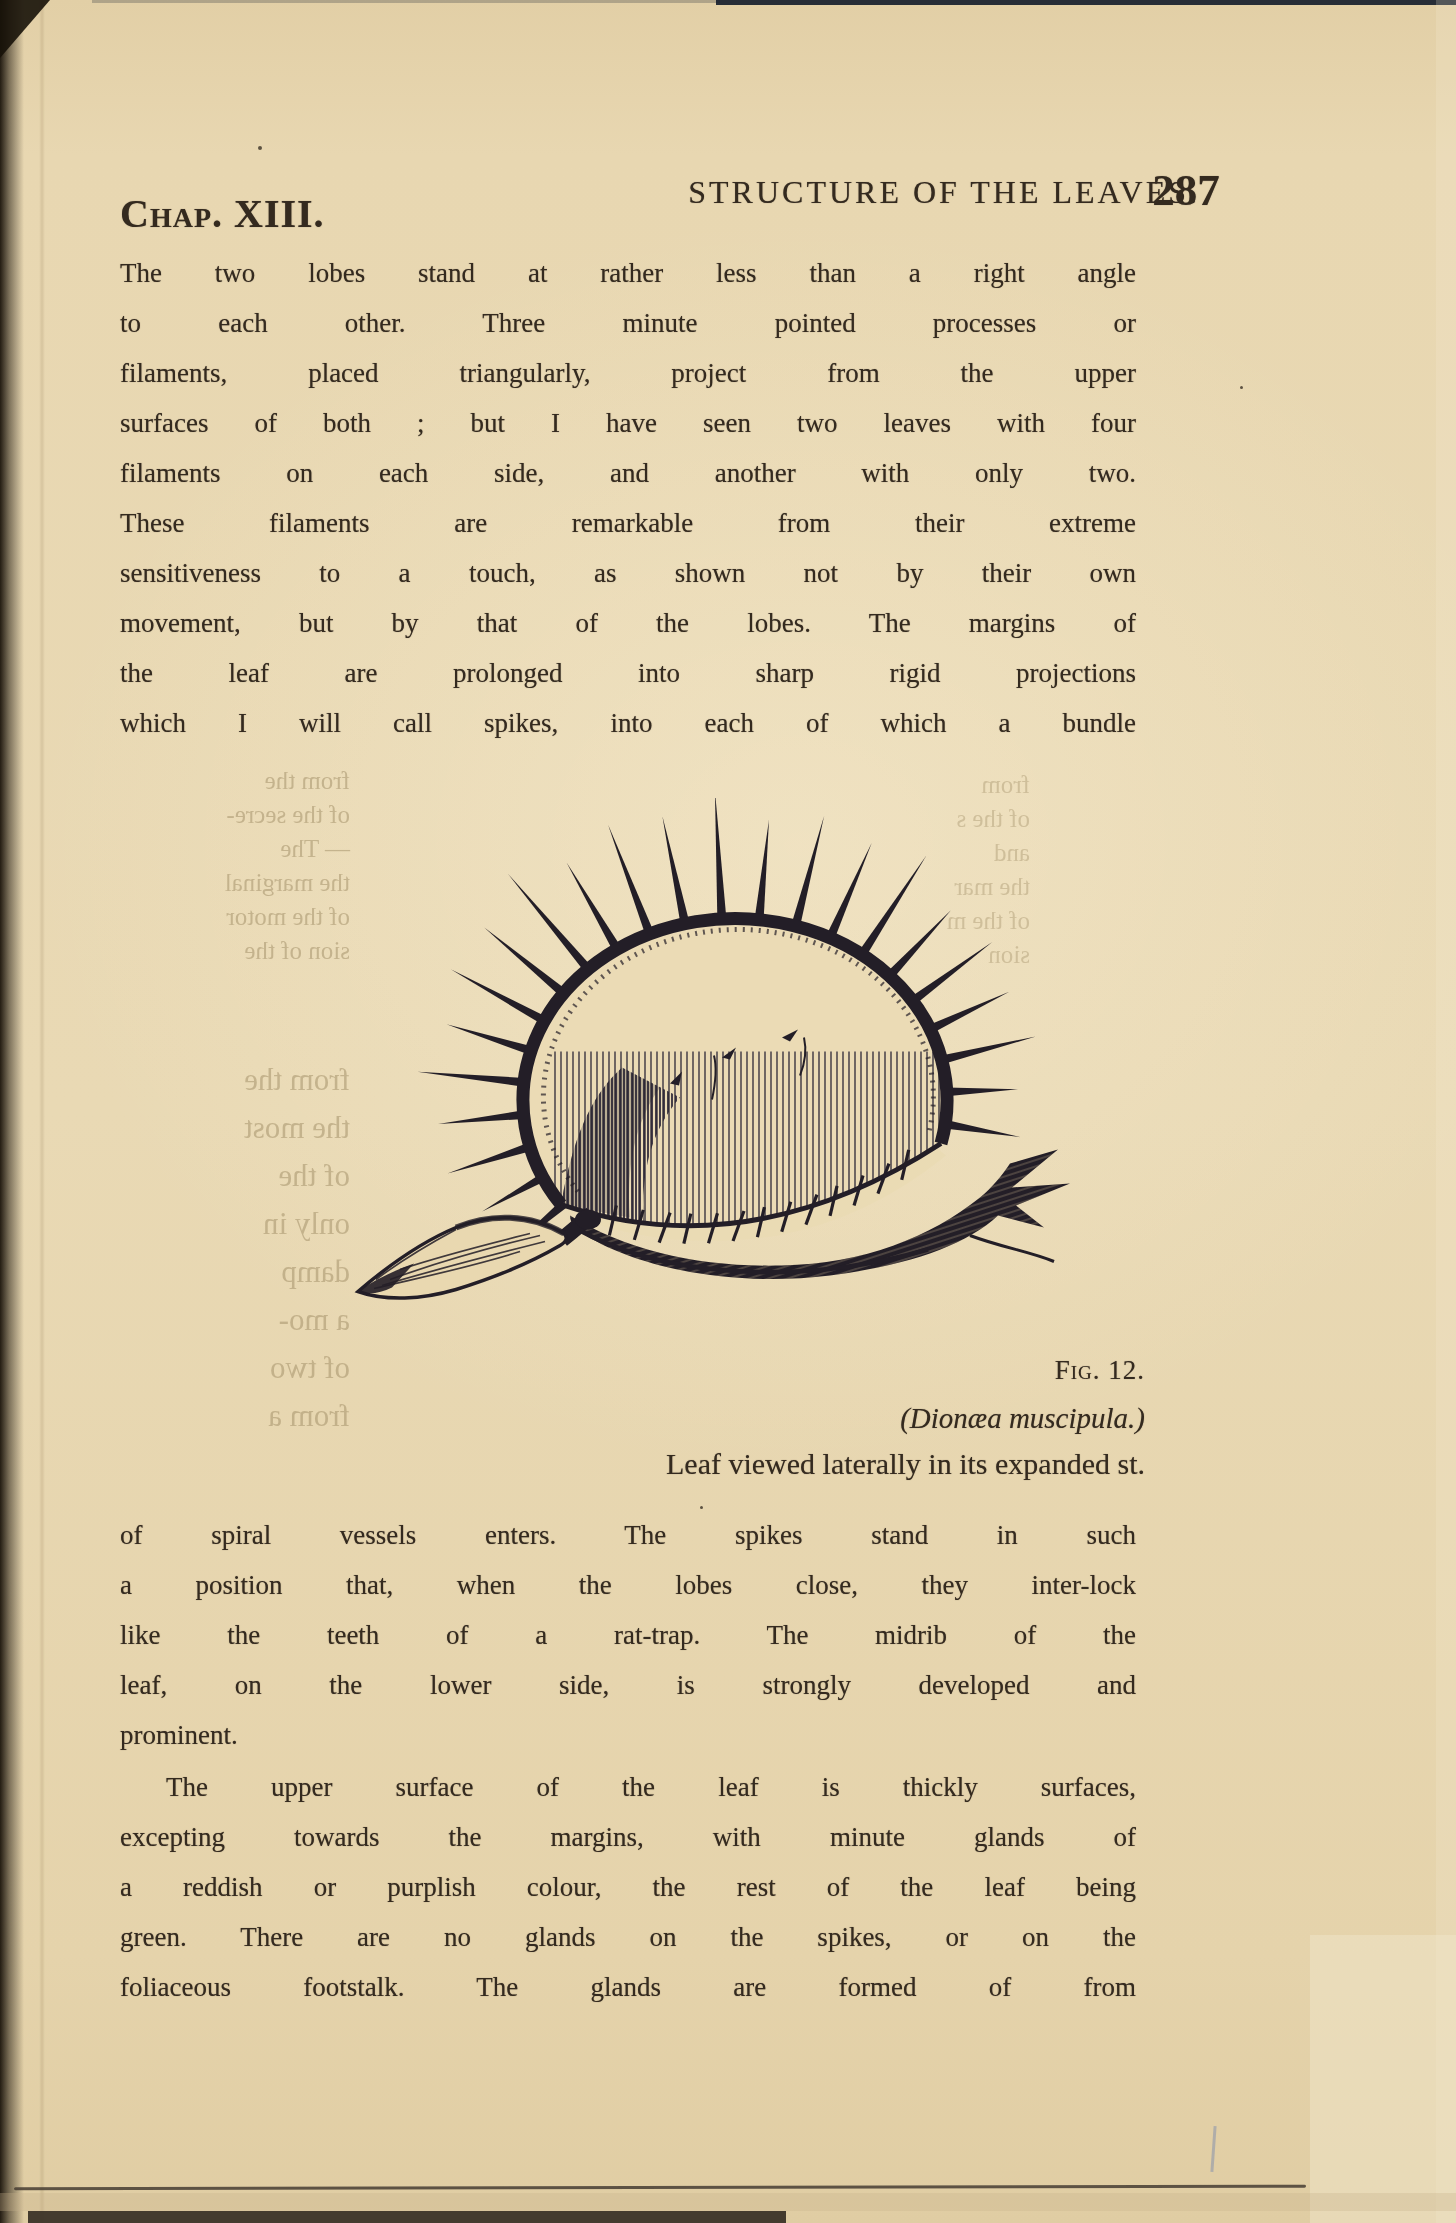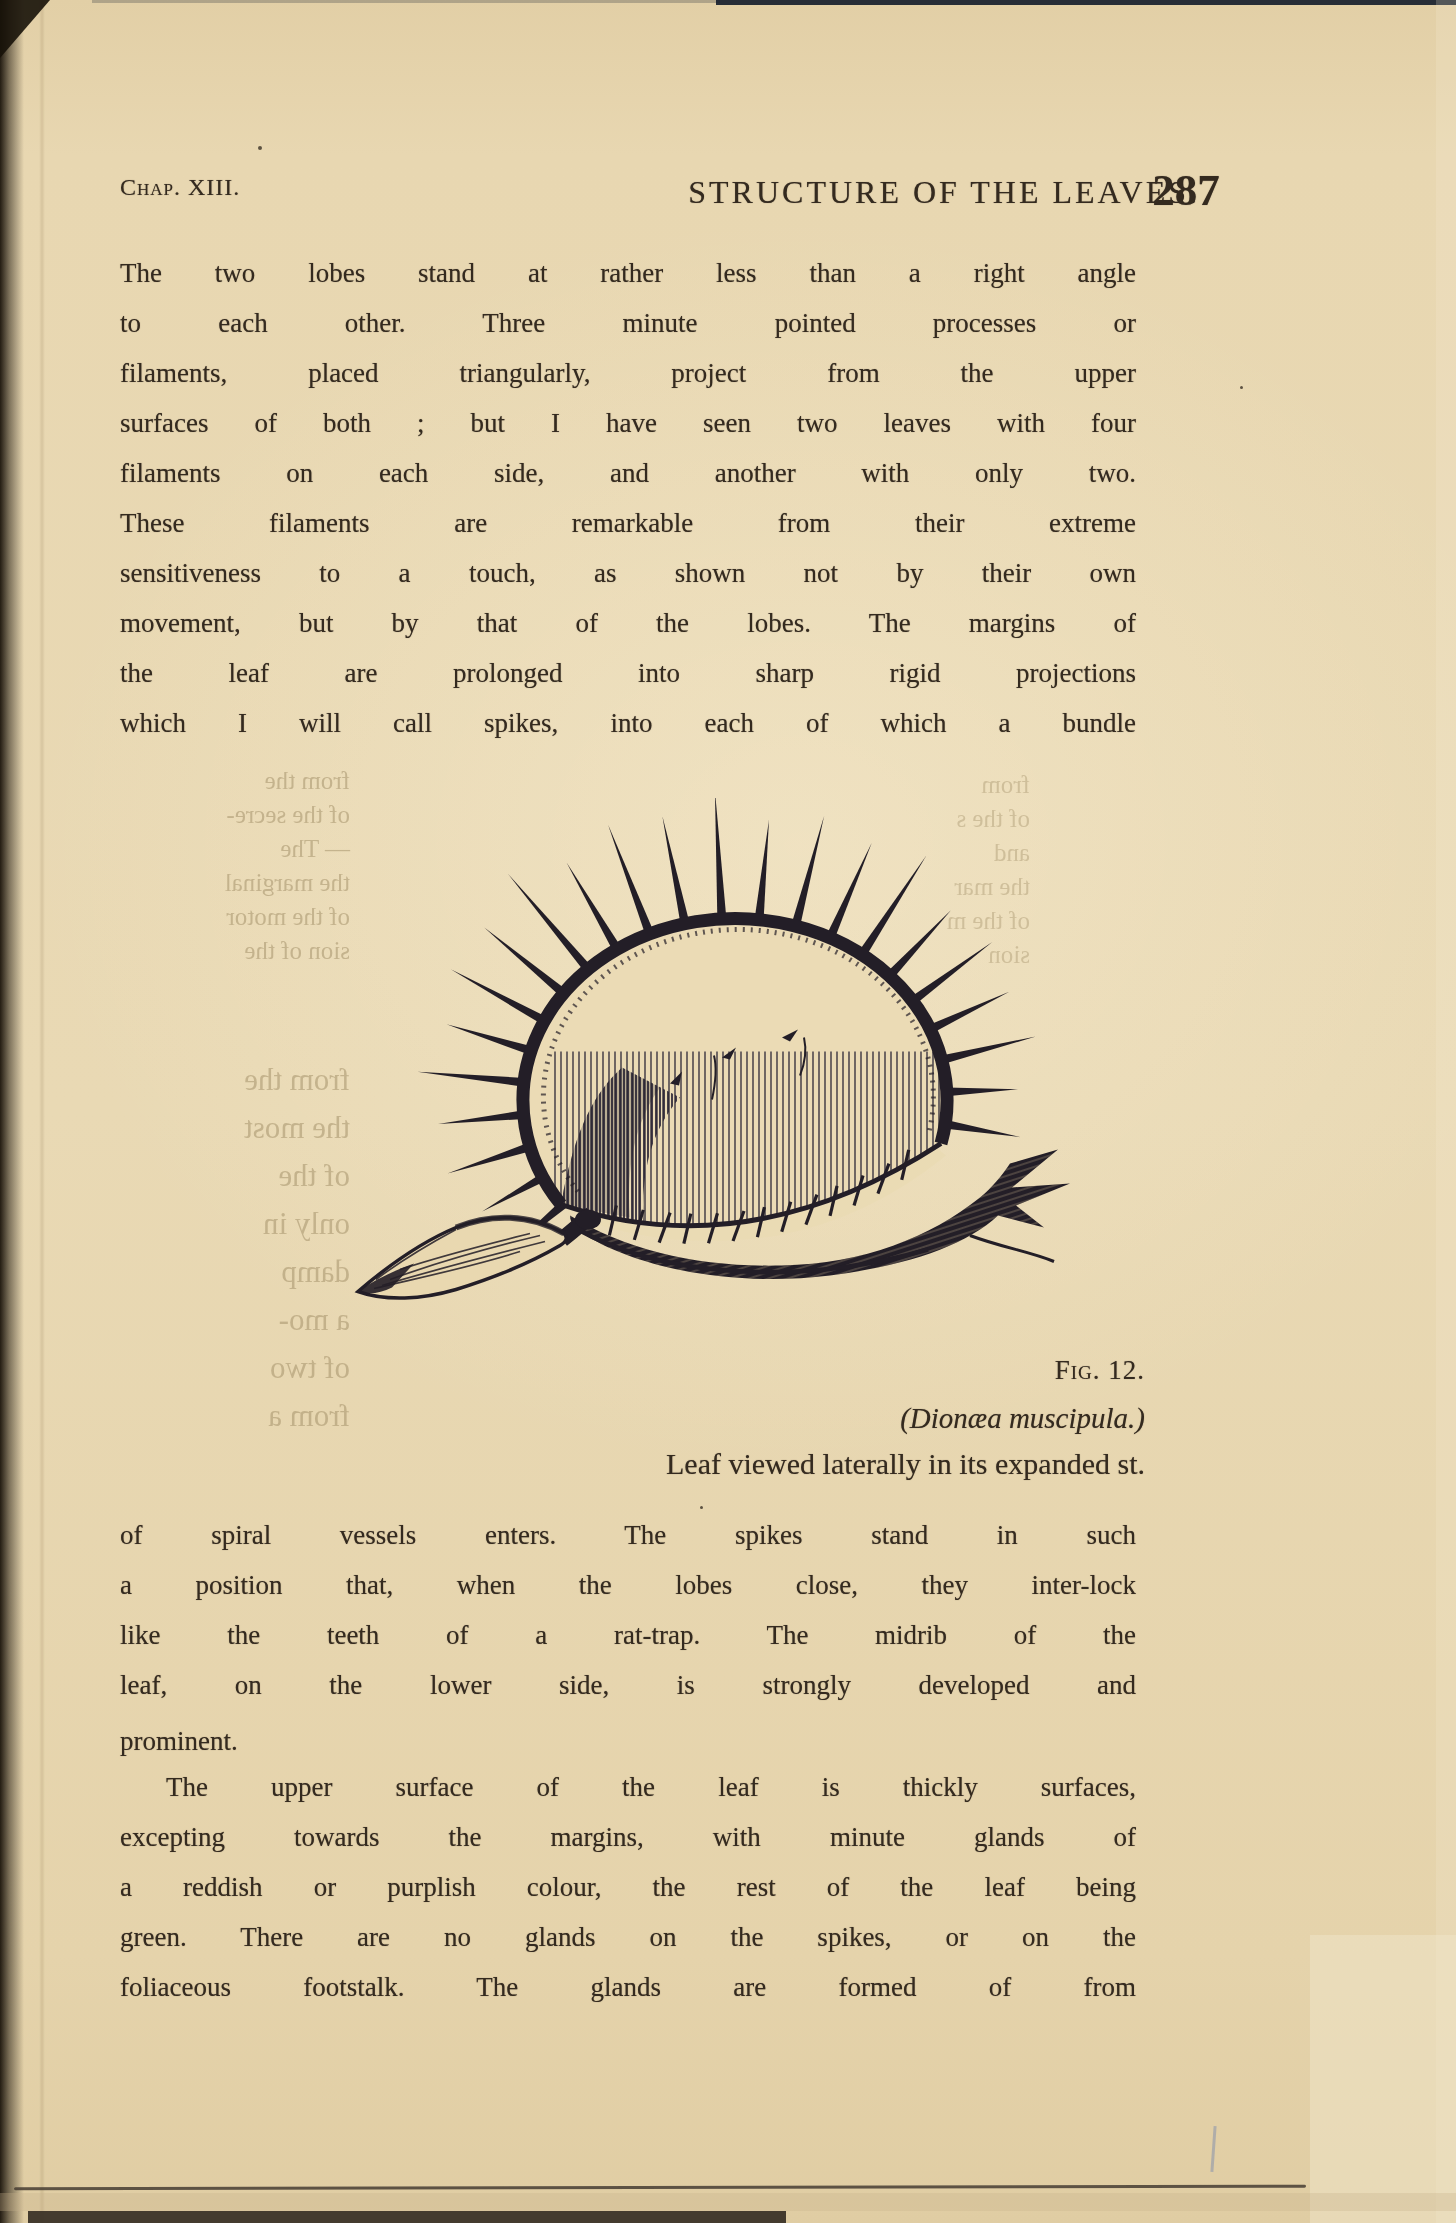--- a/index.html
+++ b/index.html
@@ -28,27 +28,27 @@
     border-radius:2px;transform:rotate(-.12deg);}
   .band-bottom{position:absolute;left:0;top:2193px;width:1456px;height:18px;background:rgba(198,178,140,.32);}
   .strip-bottom{position:absolute;left:28px;top:2211px;width:758px;height:12px;background:#332b21;opacity:.9;}
   .mark-blue{position:absolute;left:1212px;top:2126px;width:3px;height:46px;background:#7f8dad;opacity:.5;
     transform:rotate(4deg);filter:blur(.5px);}
   .speck{position:absolute;border-radius:50%;background:#3a3126;opacity:.8;}
 
   
   .ink{color:#342a1f;text-shadow:0 0 1px rgba(52,42,31,.5);}
   .running-head{position:absolute;left:120px;top:168px;width:1046px;height:52px;}
-  .chap{position:absolute;left:0;top:6px;font-size:24px;font-variant:small-caps;letter-spacing:1px;}
+  .chap{position:absolute;left:0;top:22px;font-size:40px;font-variant:small-caps;letter-spacing:1px;font-weight:bold;}
   .head-title{position:absolute;left:290px;top:6px;width:790px;text-align:right;font-size:32px;letter-spacing:3px;}
   .page-num{position:absolute;left:956px;top:-4px;width:220px;text-align:center;font-size:45px;font-weight:bold;}
 
   .para{position:absolute;left:120px;width:1016px;}
   .pline{height:50px;font-size:27px;line-height:50px;text-align:justify;text-align-last:justify;}
-  .pline.short{text-align-last:left;margin-top:6px;}
+  .pline.short{text-align-last:left;}
   .pline.indent{text-indent:46px;}
   .p1{top:248px;} .p2{top:1510px;} .p3{top:1762px;}
 
   .figure-wrap{position:absolute;left:330px;top:798px;width:740px;height:508px;}
   .captions{position:absolute;left:165px;top:1348px;width:980px;text-align:right;}
   .cap-label{font-size:27px;font-variant:small-caps;letter-spacing:1px;height:48px;line-height:44px;}
   .cap-species{font-style:italic;font-size:29px;height:46px;line-height:44px;}
   .cap-desc{font-size:30px;height:44px;line-height:44px;}
 
   

